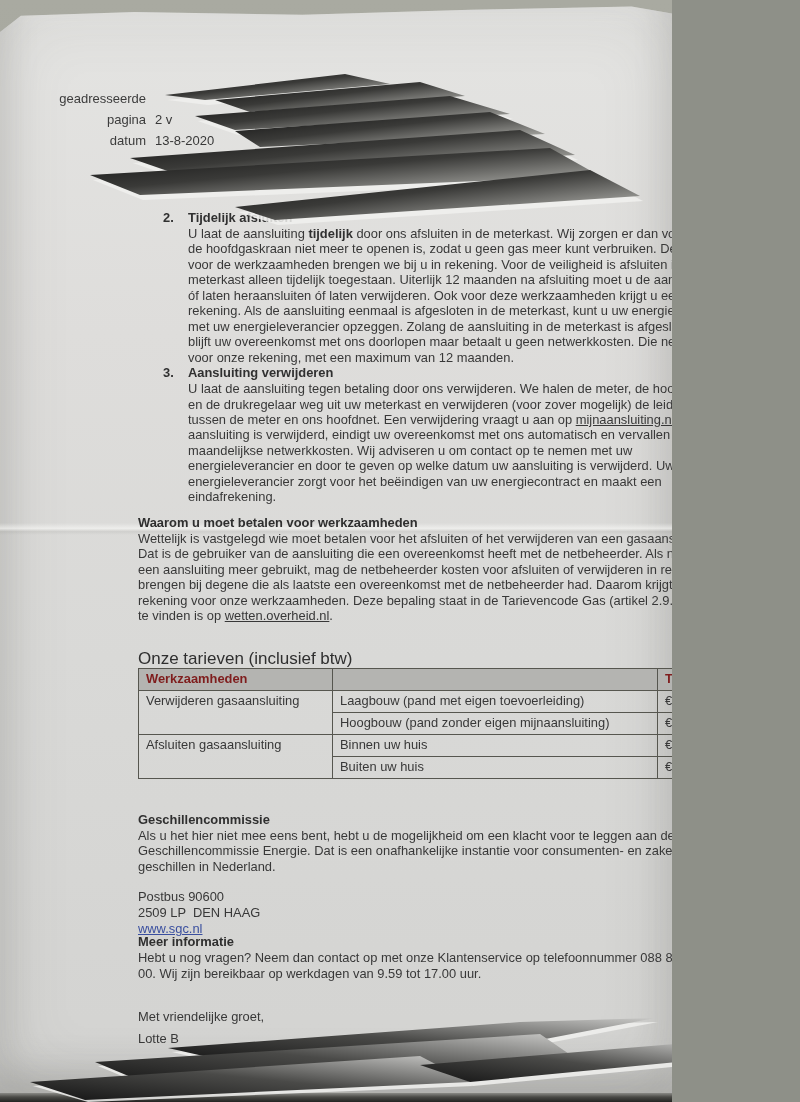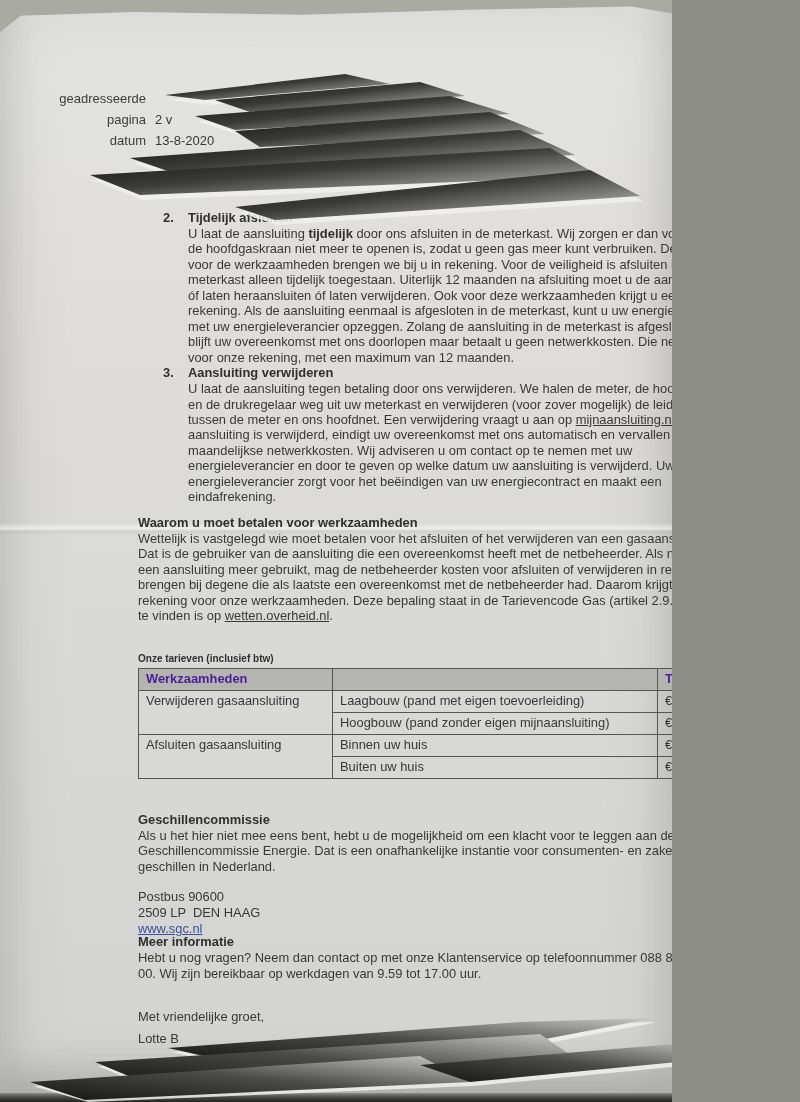--- a/index.html
+++ b/index.html
@@ -30,27 +30,27 @@
   .meta-label{width:146px;text-align:right;color:#3c3c3c;}
   .meta-value{padding-left:9px;white-space:pre;}
   .list{position:absolute;left:163px;top:210px;width:562px;}
   .list-head{display:flex;line-height:16px;font-size:12.9px;}
   .list-num{width:25px;}
   .list-body{margin-left:25px;width:535px;}
   .sec-block{position:absolute;width:580px;}
   .sec-title{font-weight:700;font-size:12.9px;line-height:16px;color:#2f2f2f;}
   .link-dark{color:#383838;text-decoration:underline;text-align:center;}
   .link-blue{color:#3a4f9f;text-decoration:underline;}
-  .tariff-title{font-weight:700;font-size:10px;line-height:15px;color:#2f2f2f;margin-bottom:2px;}
+  .tariff-title{font-weight:400;font-size:17px;line-height:15px;color:#2f2f2f;margin-bottom:2px;}
   table.tariff{border-collapse:collapse;margin-top:1px;table-layout:fixed;width:597px;}
   table.tariff th,table.tariff td{
     border:1px solid #56564f;font-size:12.9px;padding:2px 7px 2px 7px;
     text-align:left;vertical-align:top;height:17px;overflow:hidden;white-space:nowrap;
   }
-  table.tariff th{background:#b4b4b1;font-weight:700;color:#4c1d95;}
+  table.tariff th{background:#b4b4b1;font-weight:700;color:#7f1d1d;}
   .addr{white-space:pre;font-size:12.9px;line-height:16px;}
   .smudges{position:absolute;left:0;top:0;pointer-events:none;}
   .sig-name{font-size:12.9px;line-height:16px;}
 </style>
 </head>
 <body>
 
 <div class="stage">
   <div class="paper"></div>
   <div class="crease"></div>

